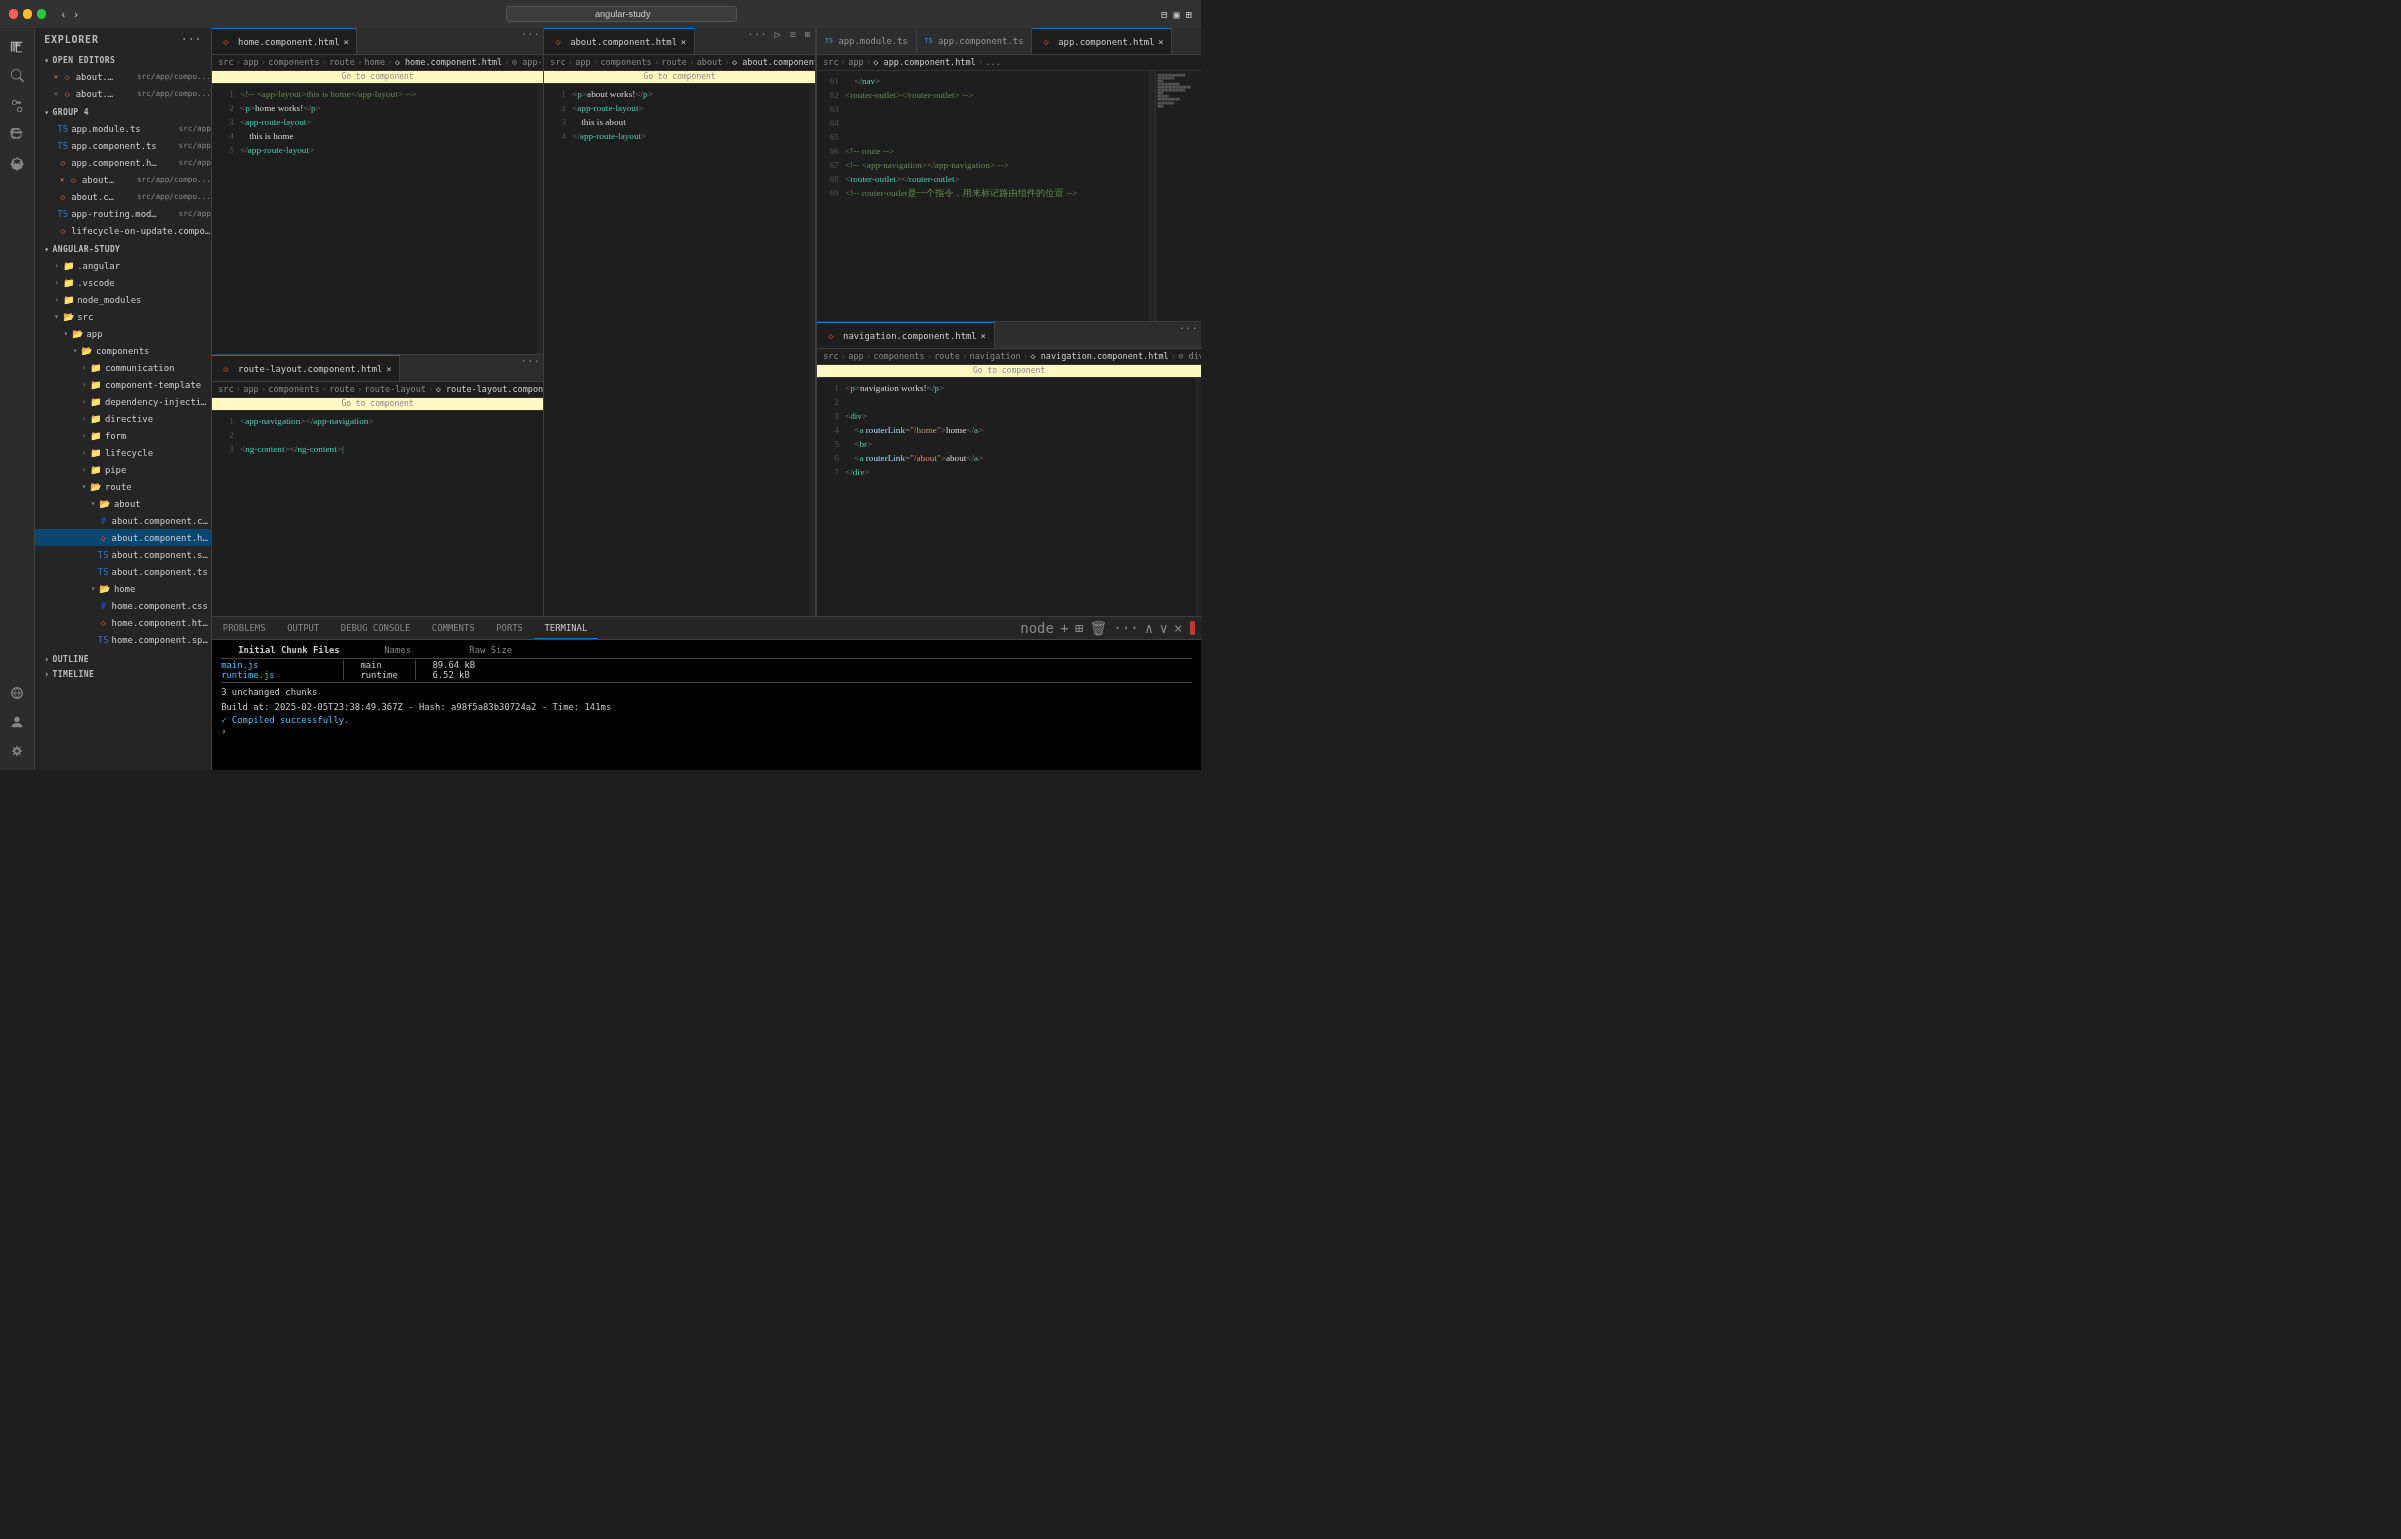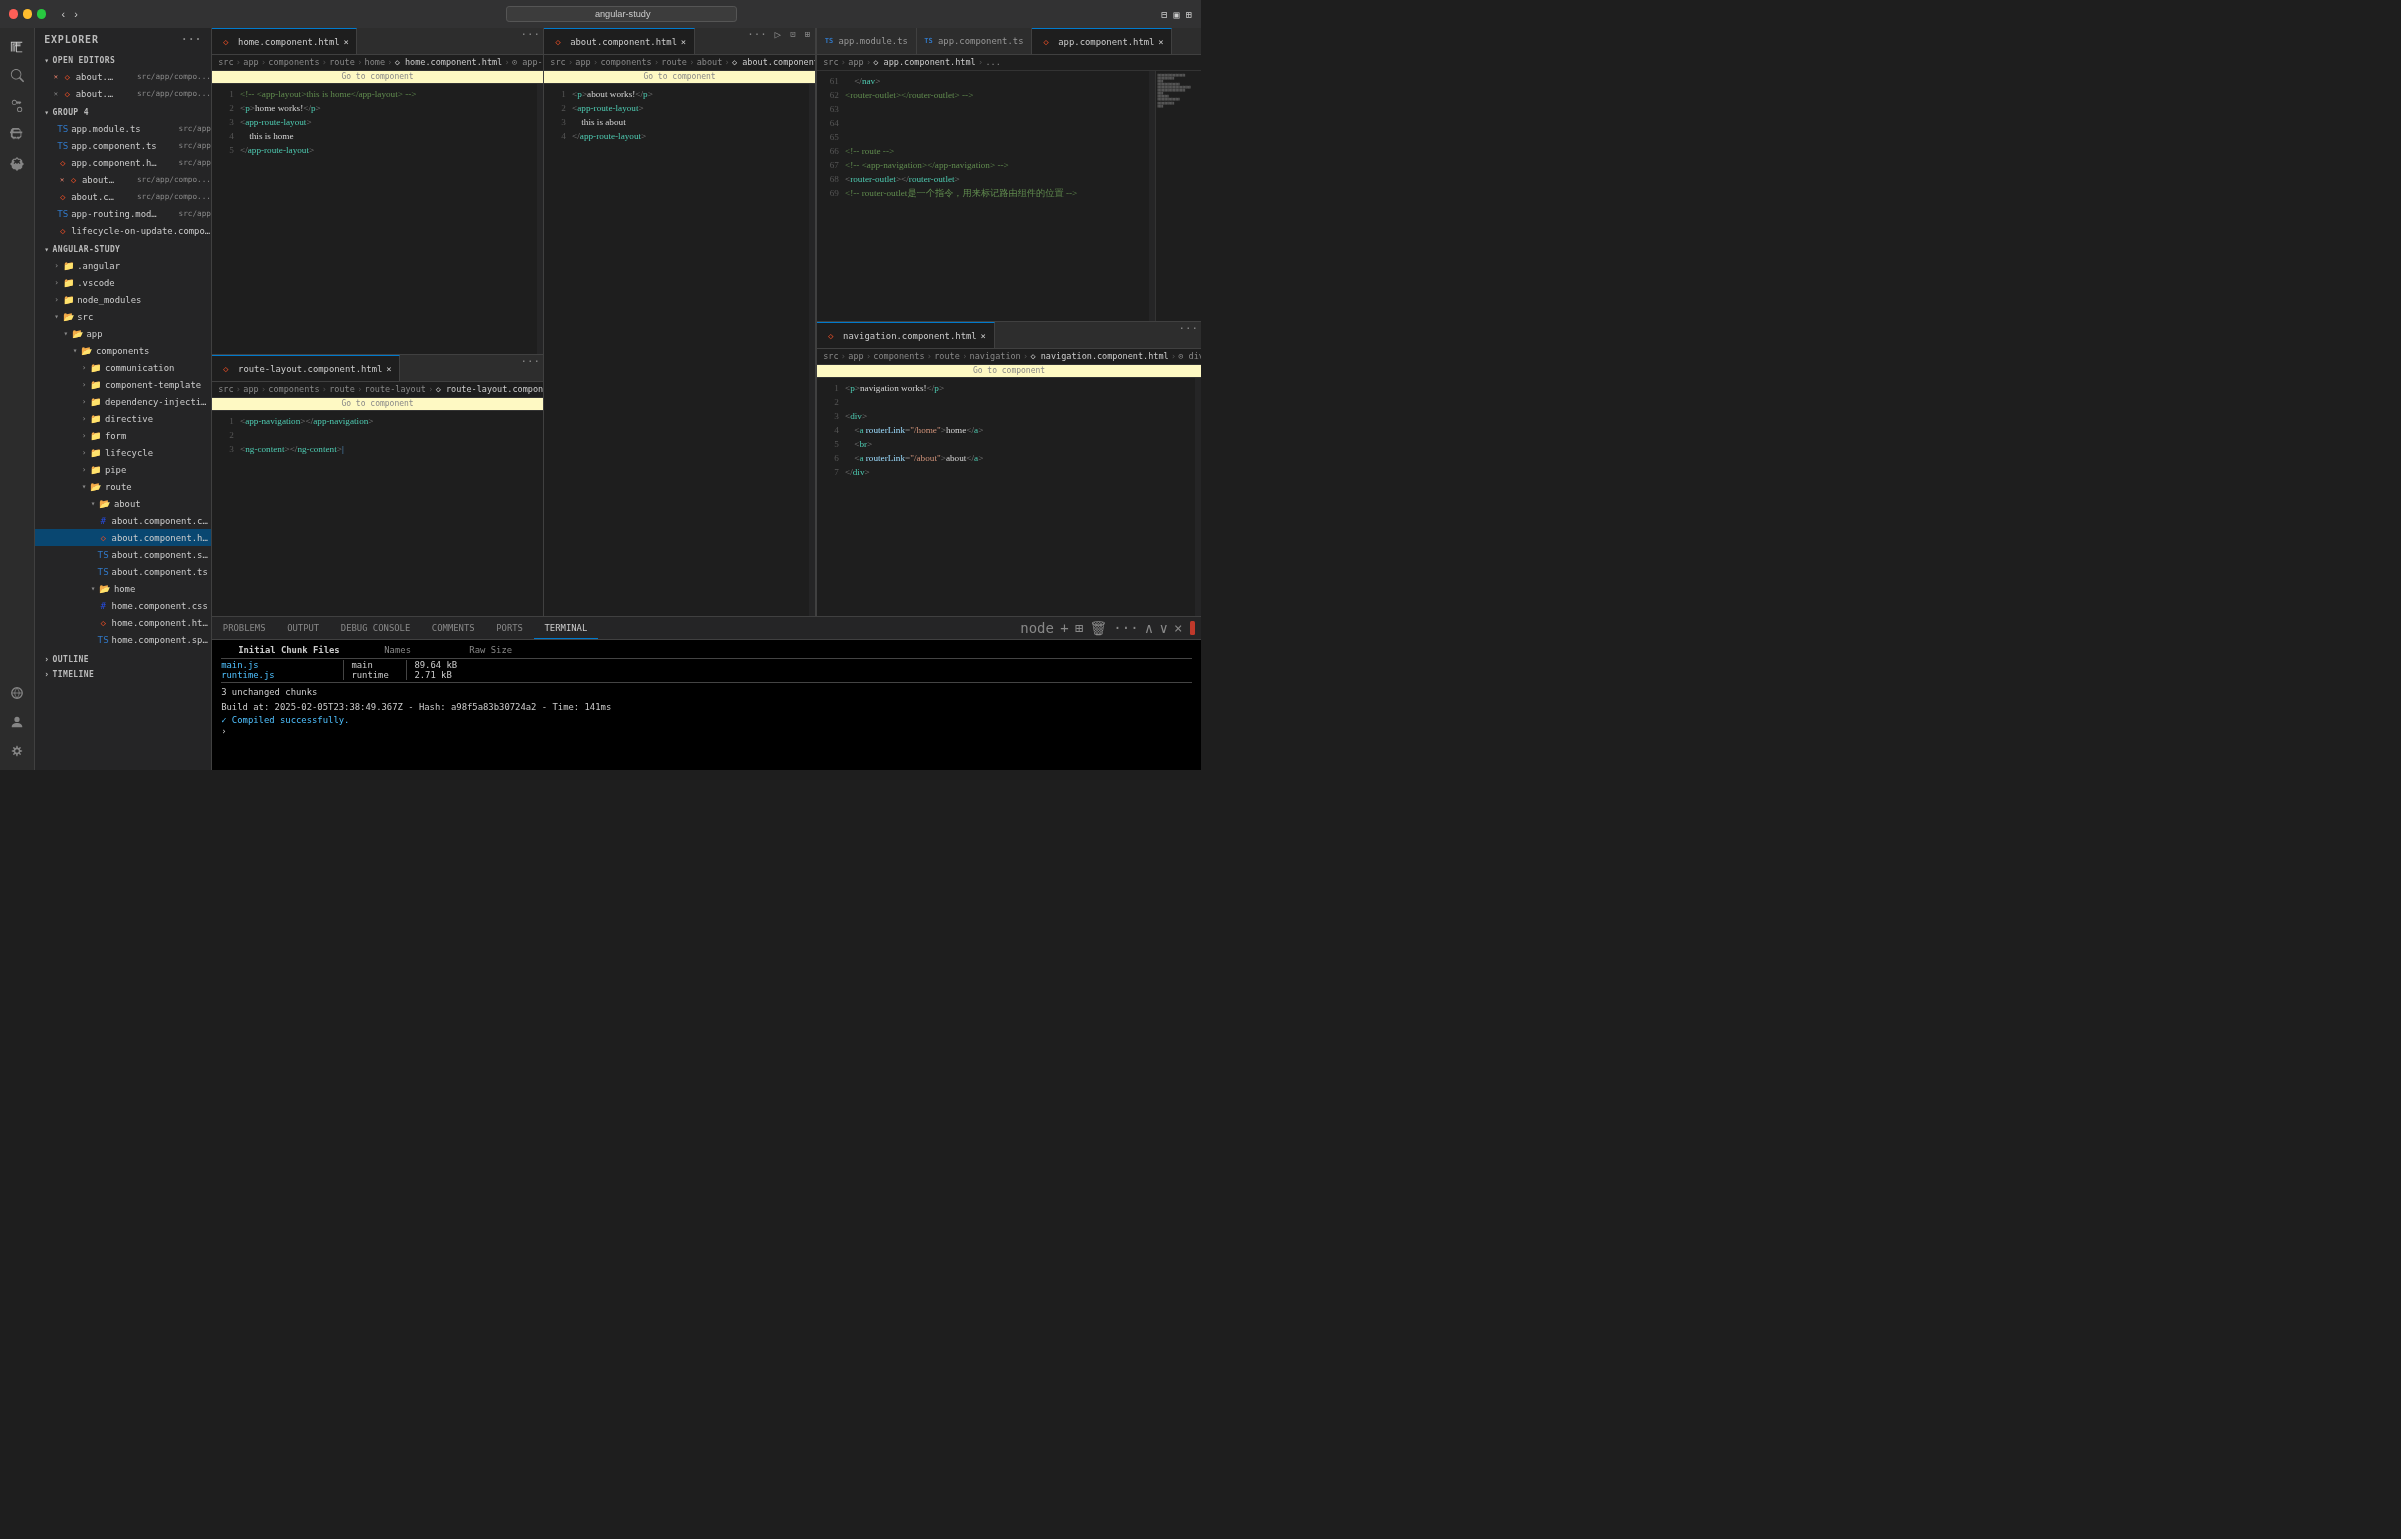--- a/index.html
+++ b/index.html
@@ -984,32 +984,32 @@
           <span style="cursor:pointer">×</span>
           <span style="width:4.6px; height:14px; background:#c0392b; display:inline-block; border-radius:1.5px; margin-left:1.5px;"></span>
         </div>
       </div>
       <div class="terminal-content">
         <div style="display:flex; gap:15.4px; margin-bottom:3.1px;">
           <span style="color:#cccccc; font-weight:bold; min-width:123px;margin-left:17px;">Initial Chunk Files</span>
           <span style="color:#888; margin-left:7.7px; min-width:62px;">Names</span>
           <span style="color:#888; margin-left:7.7px;">Raw Size</span>
         </div>
-        <div style="display:flex; gap:1px; border-top:0.8px solid #444; border-bottom:0.8px solid #444; padding:1.5px 0;">
+        <div style="display:flex; gap:10px; border-top:0.8px solid #444; border-bottom:0.8px solid #444; padding:1.5px 0;">
           <div style="display:flex; flex-direction:column; min-width:123px; border-right:0.8px solid #444; padding-right:6.2px;">
             <span style="color:#4fc1ff;">main.js</span>
             <span style="color:#4fc1ff;">runtime.js</span>
           </div>
           <div style="display:flex; flex-direction:column; min-width:62px; border-right:0.8px solid #444; padding:0 6.2px;">
             <span>main</span>
             <span>runtime</span>
           </div>
           <div style="display:flex; flex-direction:column; padding-left:6.2px;">
             <span>89.64 kB</span>
-            <span>2.71 kB</span>
+            <span>6.52 kB</span>
           </div>
         </div>
         <div style="margin-top:4.6px; color:#cccccc;">
           <span>3 unchanged chunks</span>
         </div>
         <div style="margin-top:4.6px; color:#cccccc;">
           <span>Build at: 2025-02-05T23:38:49.367Z - Hash: a98f5a83b30724a2 - Time: 141ms</span>
         </div>
         <div style="margin-top:3.1px; color:#4fc1ff;">
           <span>✓ Compiled successfully.</span>

